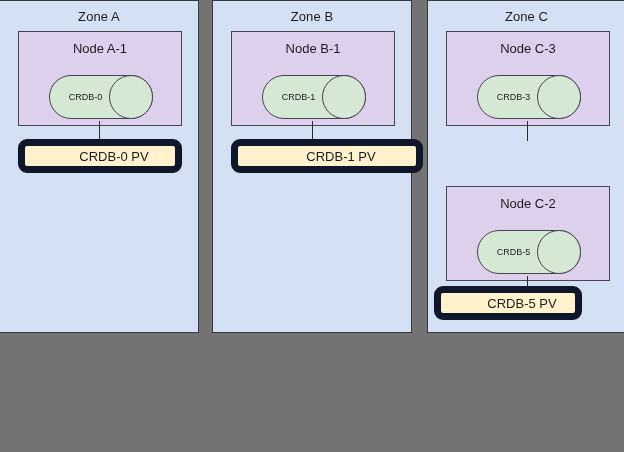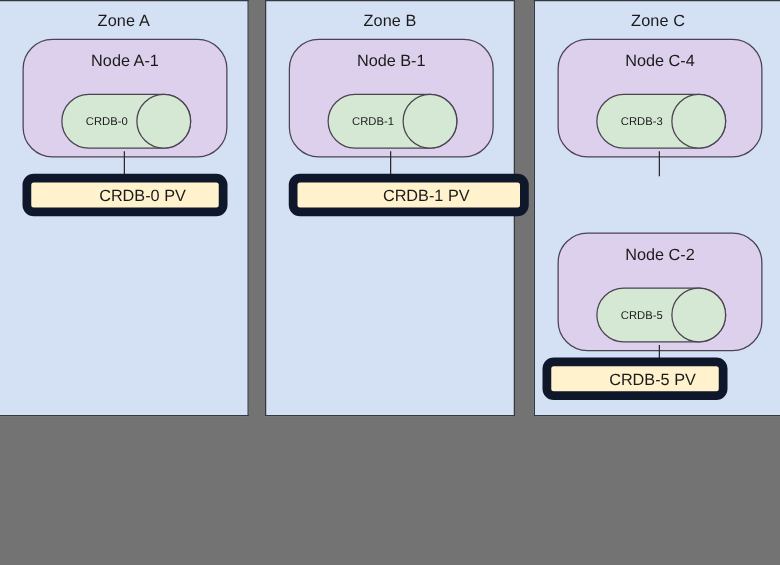--- a/index.html
+++ b/index.html
@@ -44,21 +44,21 @@
     color: #1b1b1b;
     letter-spacing: 0.1px;
   }
 
   
   .node {
     position: absolute;
     box-sizing: border-box;
     background: #ddd0ec;
     border: 1px solid #4a4352;
-    border-radius: 24px;
+    border-radius: 0;
   }
   .node-title {
     position: absolute;
     top: 9px;
     left: 0;
     right: 0;
     text-align: center;
     font-size: 13px;
     color: #1b1b1b;
   }
@@ -156,21 +156,21 @@
     <div class="pv" style="left:18px; top:138px; width:192px; height:34px;">
       <span class="pv-label">CRDB-1 PV</span>
     </div>
 
   </div>
 
   <div class="zone" id="zone-c">
     <div class="zone-title">Zone C</div>
 
     <div class="node" style="left:18px; top:30px; width:164px; height:95px;">
-      <div class="node-title">Node C-4</div>
+      <div class="node-title">Node C-3</div>
 
       <div class="cyl" style="left:30px; top:43px; width:104px; height:44px;">
         <svg width="104" height="44" viewBox="0 0 104 44" aria-hidden="true">
           <path d="M 22,0.5 L 82,0.5 A 21.5,21.5 0 0 1 82,43.5 L 22,43.5 A 21.5,21.5 0 0 1 22,0.5 Z" fill="#d5e8d4" stroke="#4a4352" stroke-width="1"></path>
           <circle cx="82" cy="22" r="21.5" fill="#d5e8d4" stroke="#4a4352" stroke-width="1"></circle>
         </svg>
         <div class="cyl-label">CRDB-3</div>
       </div>
     </div>
 

